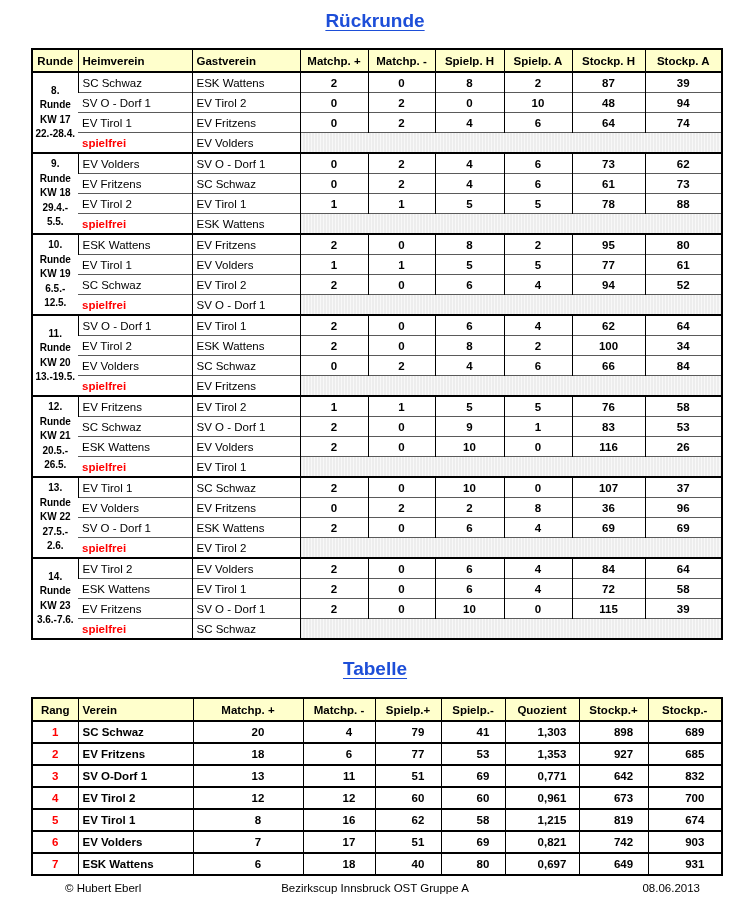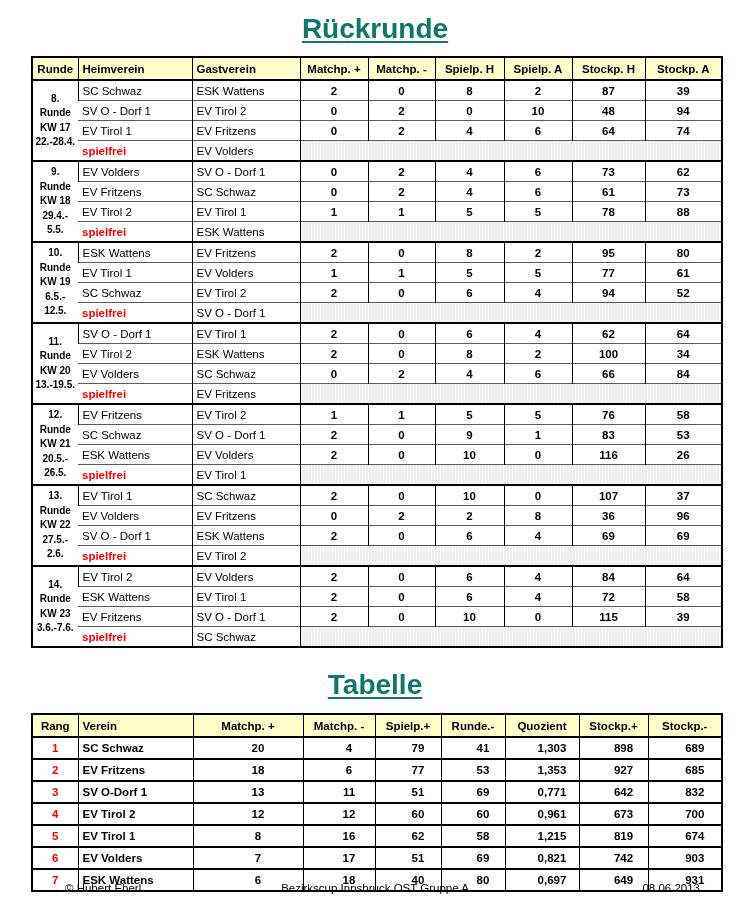--- a/index.html
+++ b/index.html
@@ -10,27 +10,27 @@
   body {
     width: 750px;
     height: 914px;
     position: relative;
     font-family: "Liberation Sans", sans-serif;
     color: #000;
     overflow: hidden;
   }
   .title {
     text-align: center;
-    color: #0f766e;
+    color: #1d4ed8;
     font-weight: bold;
-    font-size: 28px;
+    font-size: 19px;
     line-height: 28px;
     text-decoration: underline;
     text-underline-offset: 3px;
-    margin: 8px;
+    margin: 0;
   }
   #rueck-title { padding-top: 7px; }
   #tab-title   { padding-top: 15px; }
 
   table {
     border-collapse: collapse;
     table-layout: fixed;
     margin-left: 31px;
     width: 690px;
     border: 2px solid #000;
@@ -428,21 +428,21 @@
       <col style="width:69px">
       <col style="width:74px">
   </colgroup>
   <thead>
     <tr id="tab-head">
         <th>Rang</th>
         <th class="h-left">Verein</th>
         <th>Matchp. +</th>
         <th>Matchp. -</th>
         <th>Spielp.+</th>
-        <th>Runde.-</th>
+        <th>Spielp.-</th>
         <th>Quozient</th>
         <th>Stockp.+</th>
         <th>Stockp.-</th>
       </tr>
   </thead>
   <tbody id="tab-body">
       <tr>
         <td class="rank">1</td>
         <td class="team">SC Schwaz</td>
         <td class="num">20</td>

